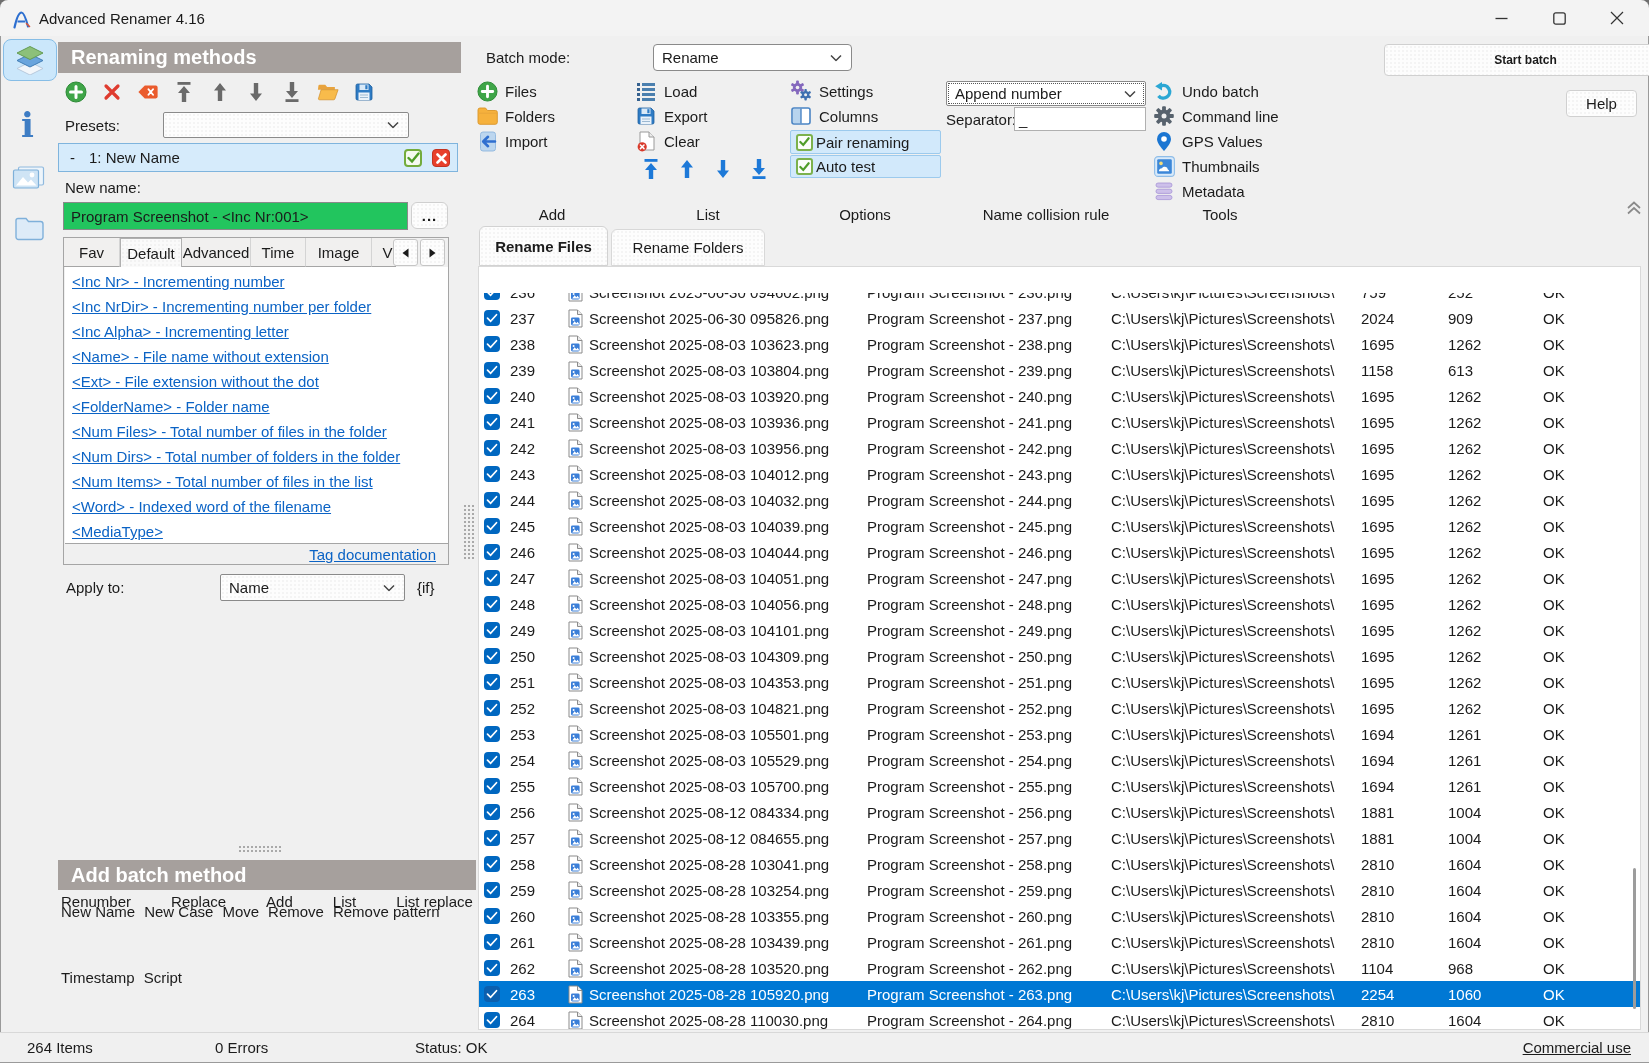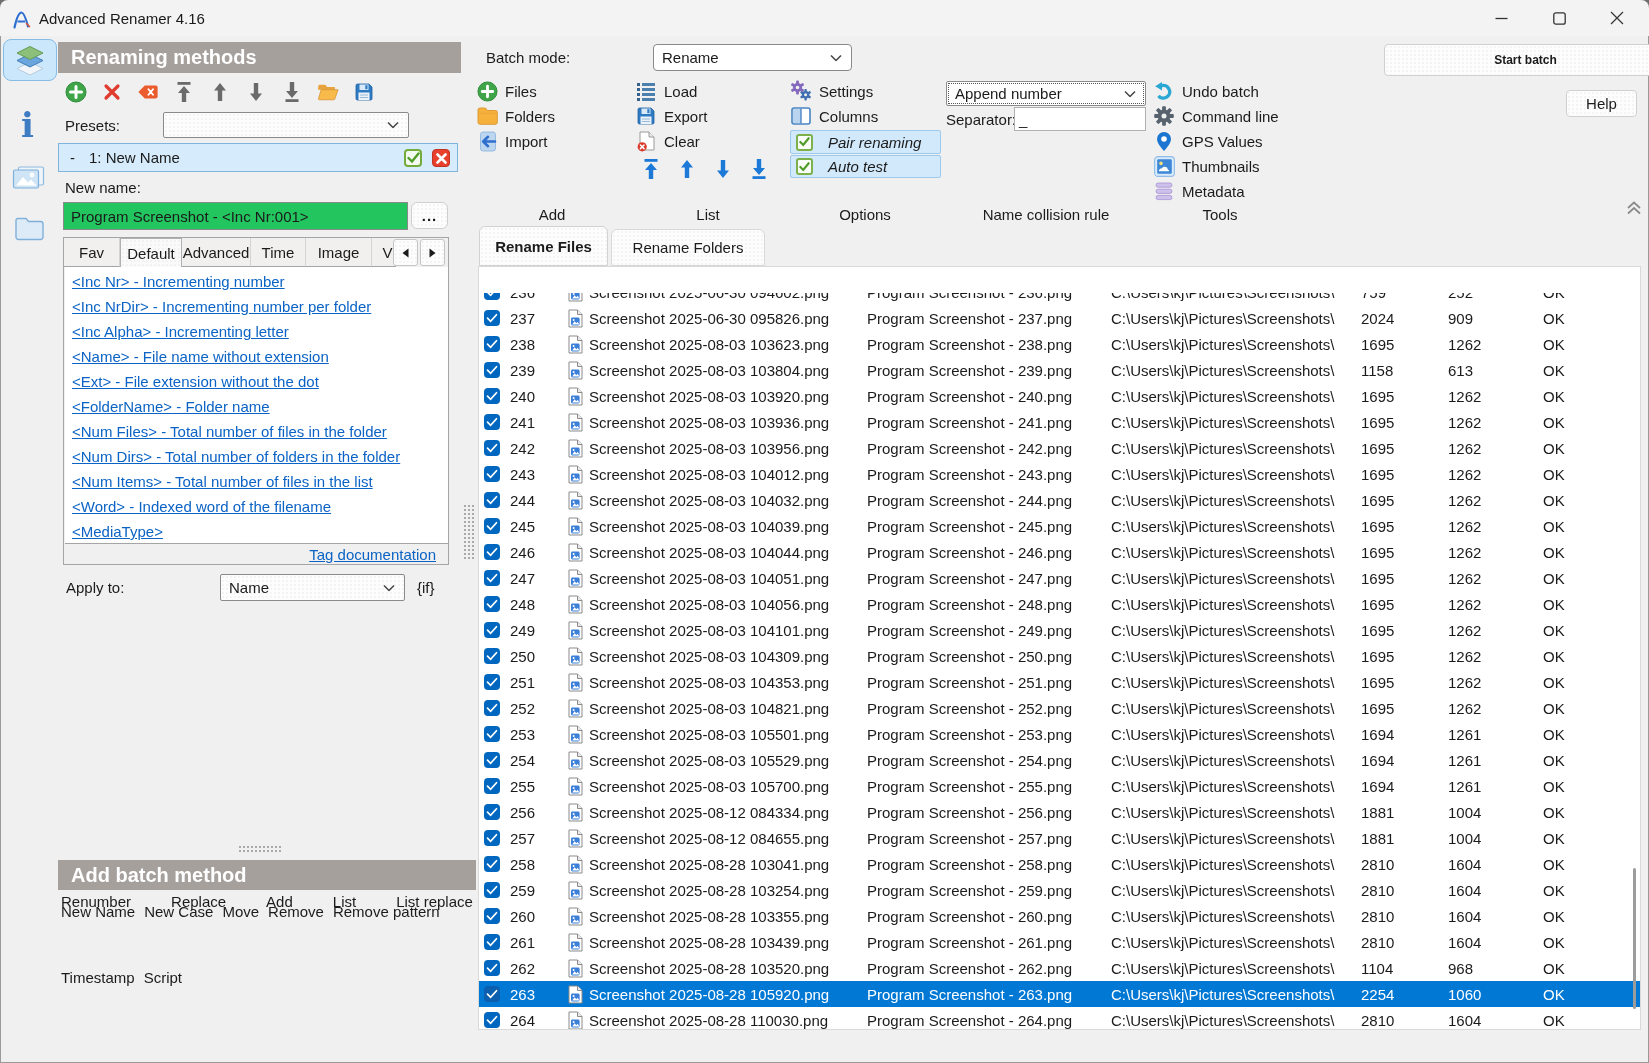--- a/index.html
+++ b/index.html
@@ -79,21 +79,21 @@
   #grp-add-import   { left:476px; top:129px; }
   #grp-list-load    { left:635px; top:79px; }
   #grp-list-export  { left:635px; top:104px; }
   #grp-list-clear   { left:635px; top:129px; }
   #list-arrows { left:640px; top:158px; display:flex; gap:14px; }
   #list-arrows .tbico { width:22px; height:22px; display:flex; align-items:center; justify-content:center; }
   #grp-opt-settings { left:790px; top:79px; }
   #grp-opt-columns  { left:790px; top:104px; }
   .optcheck { width:151px; height:24px; background:#d2e9fb; border:1px solid #9ccaed; border-radius:2px; display:flex; align-items:center; padding-left:5px; }
   .optcheck .cbx { width:17px; height:17px; background:#fbfdf9; border:2px solid #7cb14c; border-radius:3px; display:flex; align-items:center; justify-content:center; flex:none; }
-  .optcheck .lbl { margin-left:15px; white-space:nowrap;font-style:italic; }
+  .optcheck .lbl { margin-left:3px; white-space:nowrap; }
   #opt-pair { left:790px; top:130px; }
   #opt-auto { left:790px; top:155px; height:23px; }
   #ncr-combo { left:946px; top:81px; width:200px; height:25px; border-radius:2px; outline:1px dotted #555; outline-offset:-3px; background:#fff; }
   #sep-label { left:946px; top:108px; height:22px; }
   #sep-input { left:1014px; top:107px; width:132px; height:24px; border:1px solid #b0b0b0; background:#fff; display:flex; align-items:center; padding-left:4px; }
   #grp-tools-undo  { left:1153px; top:79px; }
   #grp-tools-cmd   { left:1153px; top:104px; }
   #grp-tools-gps   { left:1153px; top:129px; }
   #grp-tools-thumb { left:1153px; top:154px; }
   #grp-tools-meta  { left:1153px; top:179px; }
@@ -1343,14 +1343,20 @@
           <div class="c-path">C:\Users\kj\Pictures\Screenshots\</div>
           <div class="c-w">2810</div>
           <div class="c-h">1604</div>
           <div class="c-err">OK</div>
           <div></div>
         </div>
       </div>
   </div>
   <div class="ab" id="vscroll"></div>
 
+  <div class="ab" id="statusbar">
+    <span class="ab flexc" id="st-items">264 Items</span>
+    <span class="ab flexc" id="st-errors">0 Errors</span>
+    <span class="ab flexc" id="st-status">Status: OK</span>
+    <span class="ab flexc" id="st-link">Commercial use</span>
+  </div>
 
 </div>
 
 </body></html>

